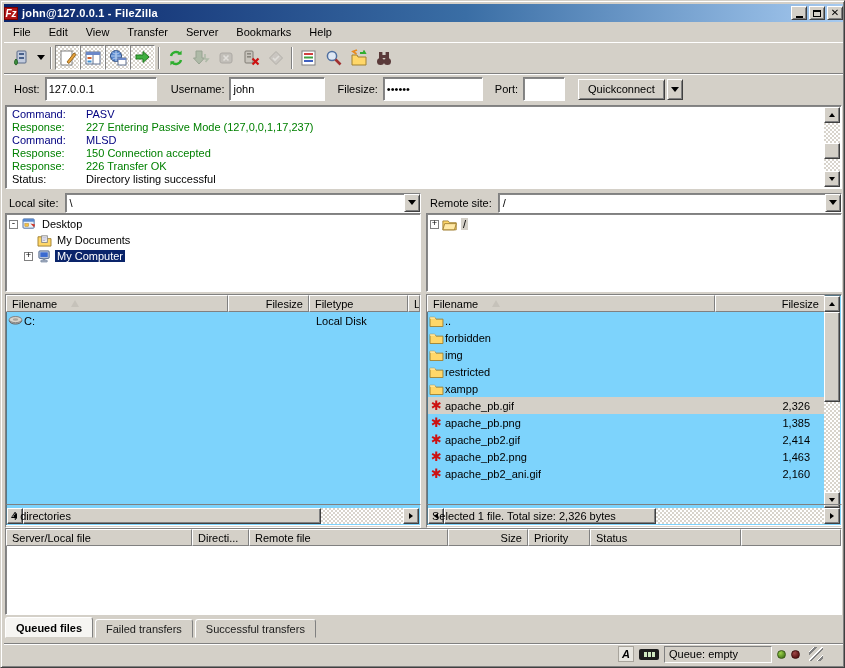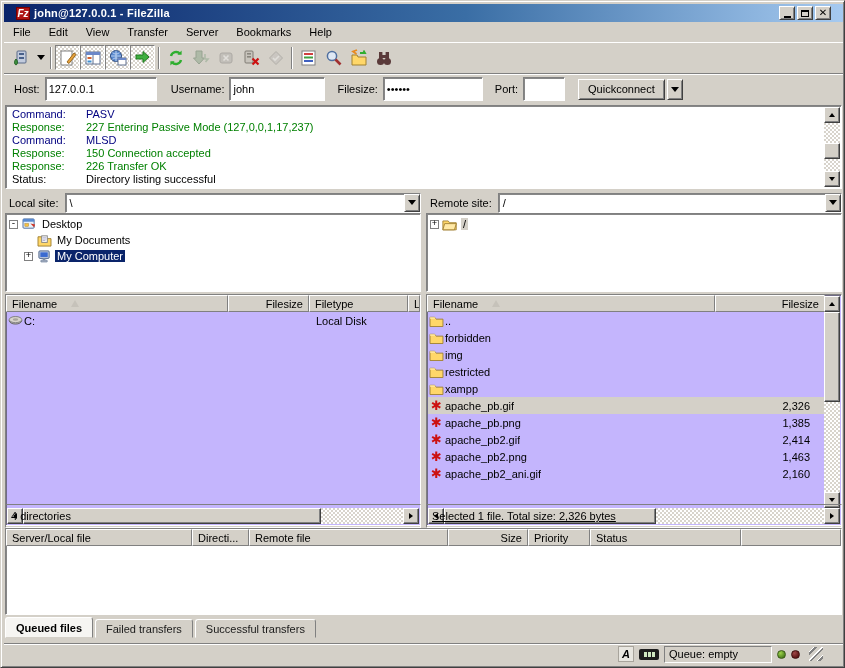--- a/index.html
+++ b/index.html
@@ -13,21 +13,21 @@
     overflow:hidden;
   }
   .raised2 { border:1px solid; border-color:#ffffff #404040 #404040 #ffffff; box-shadow: inset 1px 1px 0 #d4d0c8, inset -1px -1px 0 #808080; }
   .sunken { border:1px solid; border-color:#808080 #ffffff #ffffff #808080; box-shadow: inset 1px 1px 0 #404040a0; }
   .etched { border:1px solid; border-color:#808080 #ffffff #ffffff #808080; }
   .checker { background: repeating-conic-gradient(#ffffff 0% 25%, #d8d4cc 0% 50%) 0 0 / 4px 4px; }
 
   
   #titlebar { position:absolute; left:3px; top:3px; width:839px; height:18px;
     background:linear-gradient(90deg,#0a246a,#3a6ea5 55%,#a6caf0);
-    display:flex; align-items:center; padding:0 12px; }
+    display:flex; align-items:center; padding:0 0; }
   #fz-logo { width:14px; height:13px; background:#b01515; color:#fff; font-weight:bold; font-size:10px;
     display:flex; align-items:center; justify-content:center; border:1px solid #700; margin-right:4px; font-style:italic; }
   #title-text { color:#fff; font-weight:bold; font-size:11px; letter-spacing:.2px; }
   .tb-btns { margin-left:auto; display:flex; gap:2px; }
   .tb-btn { width:16px; height:14px; background:#d4d0c8; display:flex; align-items:center; justify-content:center;
     font-size:9px; font-weight:bold; line-height:1; }
   .glyph-min { width:7px; height:2px; background:#000; margin-top:8px; }
   .glyph-max { width:8px; height:7px; border:1px solid #000; border-top:2px solid #000; }
   .glyph-close { font-size:10px; }
 
@@ -92,21 +92,21 @@
   .tree-row { display:flex; align-items:center; height:16px; }
   .expander { width:9px; height:9px; background:#fff; border:1px solid #808080; font-size:9px; line-height:7px;
     text-align:center; flex:none; margin:0 3px; font-family:"Liberation Mono",monospace; }
   .t-icon { width:16px; height:14px; flex:none; margin-right:3px; display:flex; align-items:center; justify-content:center; }
   .t-label { padding:0 2px; white-space:nowrap; }
   .t-label.sel-active { background:#0a246a; color:#fff; }
   .t-label.sel-inactive { background:#d4d0c8; }
   .indent1 { margin-left:15px; } .indent-noexp { margin-left:15px; padding-left:15px; }
 
   
-  .listpane { position:absolute; top:293px; height:232px; background:#c4b5fd; overflow:hidden; }
+  .listpane { position:absolute; top:293px; height:232px; background:#7dd3fc; overflow:hidden; }
   #local-list { left:4px; width:416px; } #remote-list { left:425px; width:416px; }
   .list-header { display:flex; height:17px; }
   .hcell { background:#d4d0c8; border:1px solid; border-color:#ffffff #808080 #808080 #ffffff;
     display:flex; align-items:center; padding:0 5px; overflow:hidden; white-space:nowrap; }
   .hcell .sort-asc { width:0;height:0;border-left:4px solid transparent;border-right:4px solid transparent;
     border-bottom:7px solid #c6c2ba; margin-left:14px; }
   .rowarea { position:absolute; left:1px; right:1px; top:17px; bottom:17px; overflow:hidden; }
   .frow { display:flex; align-items:center; height:17px; }
   .frow.sel { background:#d4d0c8; }
   .f-icon { width:17px; flex:none; display:flex; align-items:center; justify-content:center; }
@@ -118,21 +118,21 @@
   #remote-hsb { left:1px; right:1px; bottom:1px; }
   .hsb .sb-btn { width:16px; height:16px; flex:none; }
   .hsb .sb-thumb { height:16px; flex:none; }
   .hsb .track { flex:1; }
   #remote-vsb { right:1px; top:1px; bottom:17px; }
   #remote-vsb .sb-btn { position:absolute; left:0; width:16px; height:16px; }
   #remote-vsb .sb-thumb { position:absolute; left:0; width:16px; }
 
   
   .pane-status { position:absolute; top:503px; height:24px; display:flex; align-items:center; padding-left:5px; }
-  #local-status { left:4px; width:416px; } #remote-status { left:425px; width:416px;text-decoration:underline; }
+  #local-status { left:4px; width:416px; } #remote-status { left:425px; width:416px; }
 
   
   #queue { position:absolute; left:4px; top:527px; width:837px; height:87px; background:#fff; }
   #queue .list-header { height:17px; }
   #queue-body { position:absolute; left:1px; right:1px; top:17px; bottom:1px; background:#fff; }
 
   
   #tabs { position:absolute; left:4px; top:616px; height:22px; display:flex; align-items:flex-start; }
   .tab { height:19px; display:flex; align-items:center; padding:0 10px; background:#d4d0c8;
     border:1px solid; border-color:#ffffff #808080 #d4d0c8 #ffffff; border-radius:3px 3px 0 0; margin-right:2px; }

